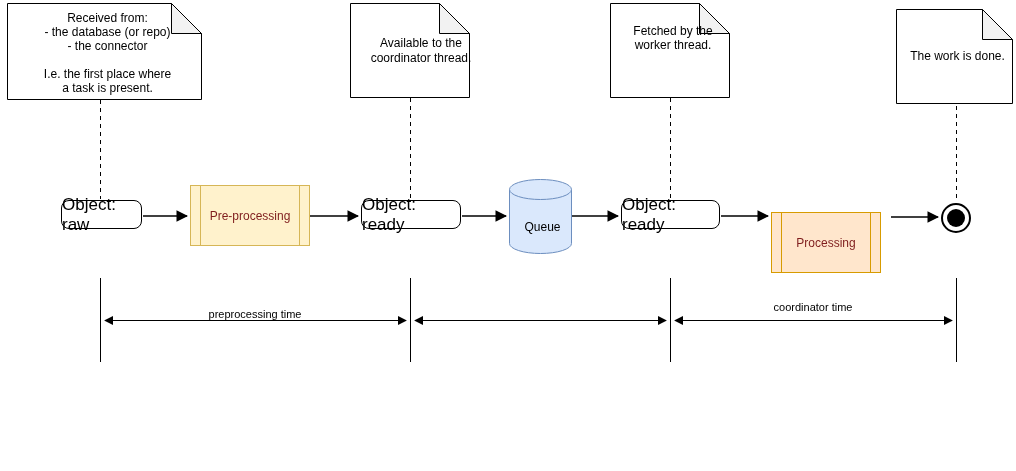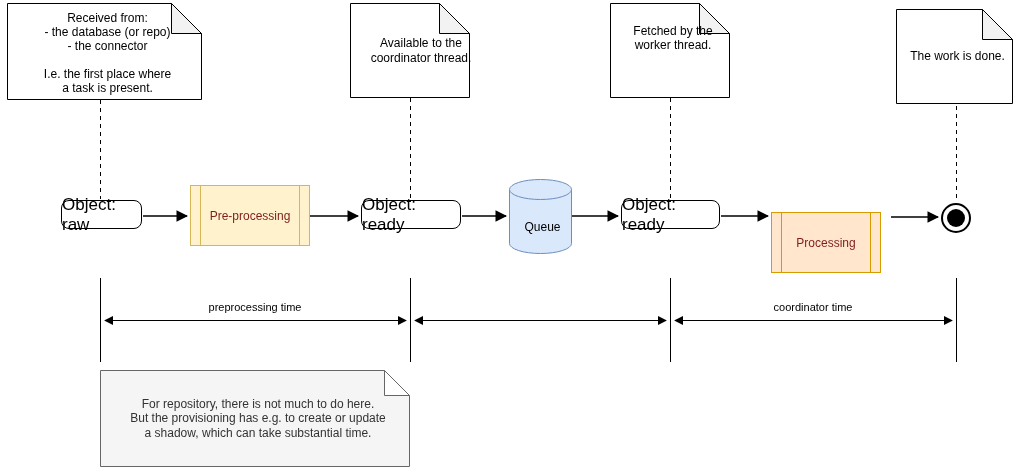--- a/index.html
+++ b/index.html
@@ -149,27 +149,18 @@
   <div class="procbox orange" style="left:771px;top:185px;width:110px;height:61px;margin-top:27px;">
     <div class="procbar l"></div>
     <div class="procbar r"></div>
     <span>Processing</span>
   </div>
 
   <div id="final-node">
     <div class="dot"></div>
   </div>
 
-  <div class="tl-label" style="left:175px;top:301px;text-align:center;">preprocessing time</div>
+  <div class="tl-label" style="left:175px;top:308px;text-align:center;">preprocessing time</div>
   <div class="tl-label" style="left:733px;top:301px;">coordinator time</div>
 
-  <div class="note" style="left:100px;top:370px;width:310px;height:97px;">
-    <svg width="310" height="97" viewBox="0 0 310 97">
-      <path d="M0.5,0.5 L284.5,0.5 L309.5,25.5 L309.5,96.5 L0.5,96.5 Z" style="fill:var(--gray-note-fill);stroke:var(--gray-note-border);"></path>
-      <path d="M284.5,0.5 L309.5,25.5 L284.5,25.5 Z" style="fill:#fff;stroke:var(--gray-note-border);"></path>
-    </svg>
-    <div class="note-text gray">For repository, there is not much to do here.
-But the provisioning has e.g. to create or update
-a shadow, which can take substantial time.</div>
-  </div>
 
 
 </div>
 
 </body></html>

